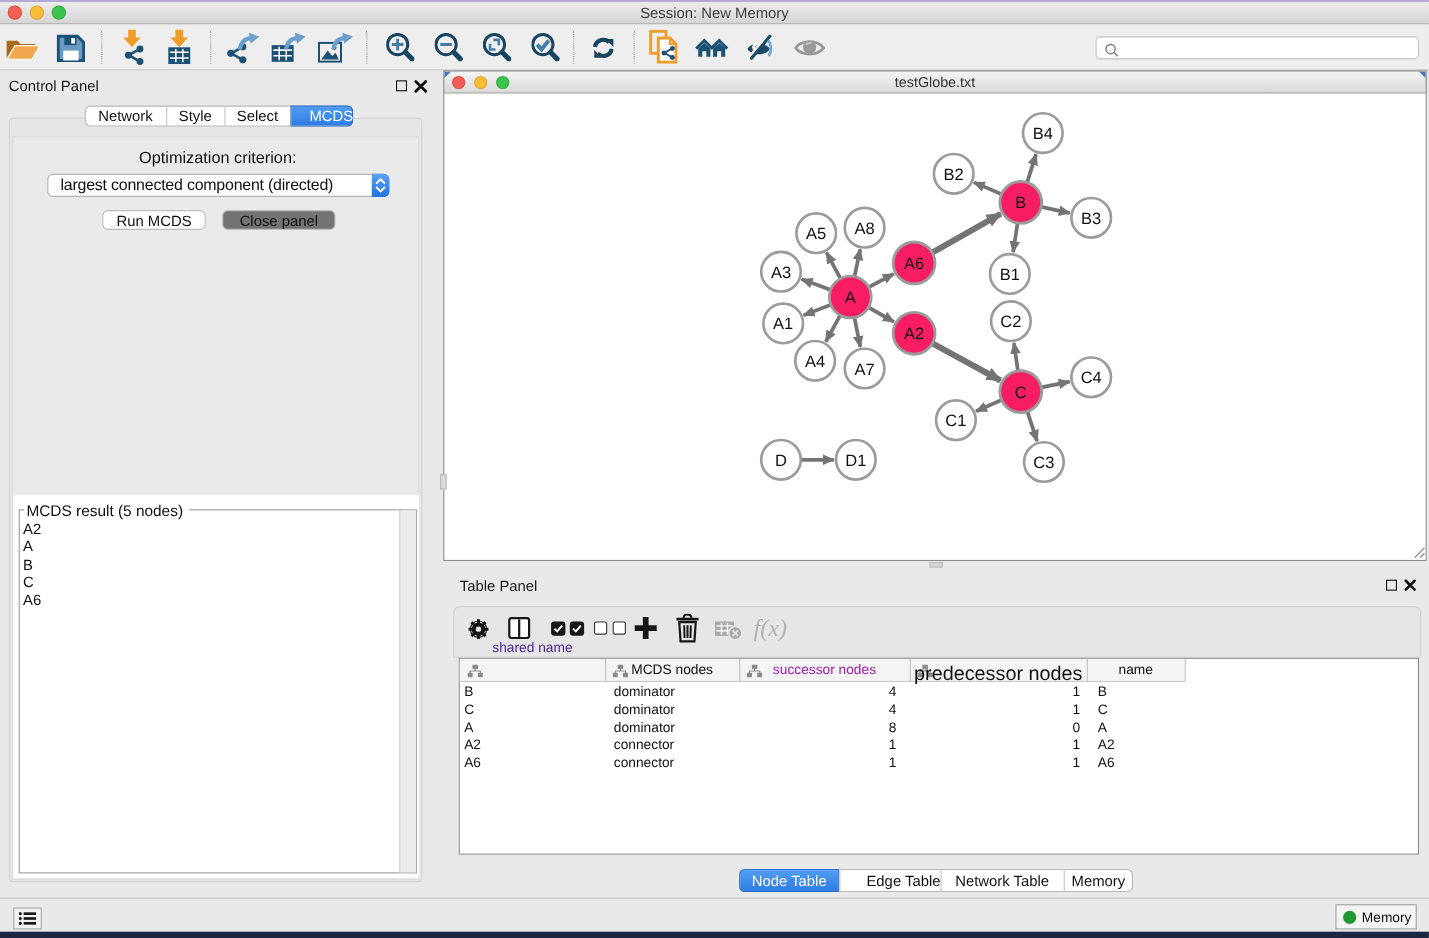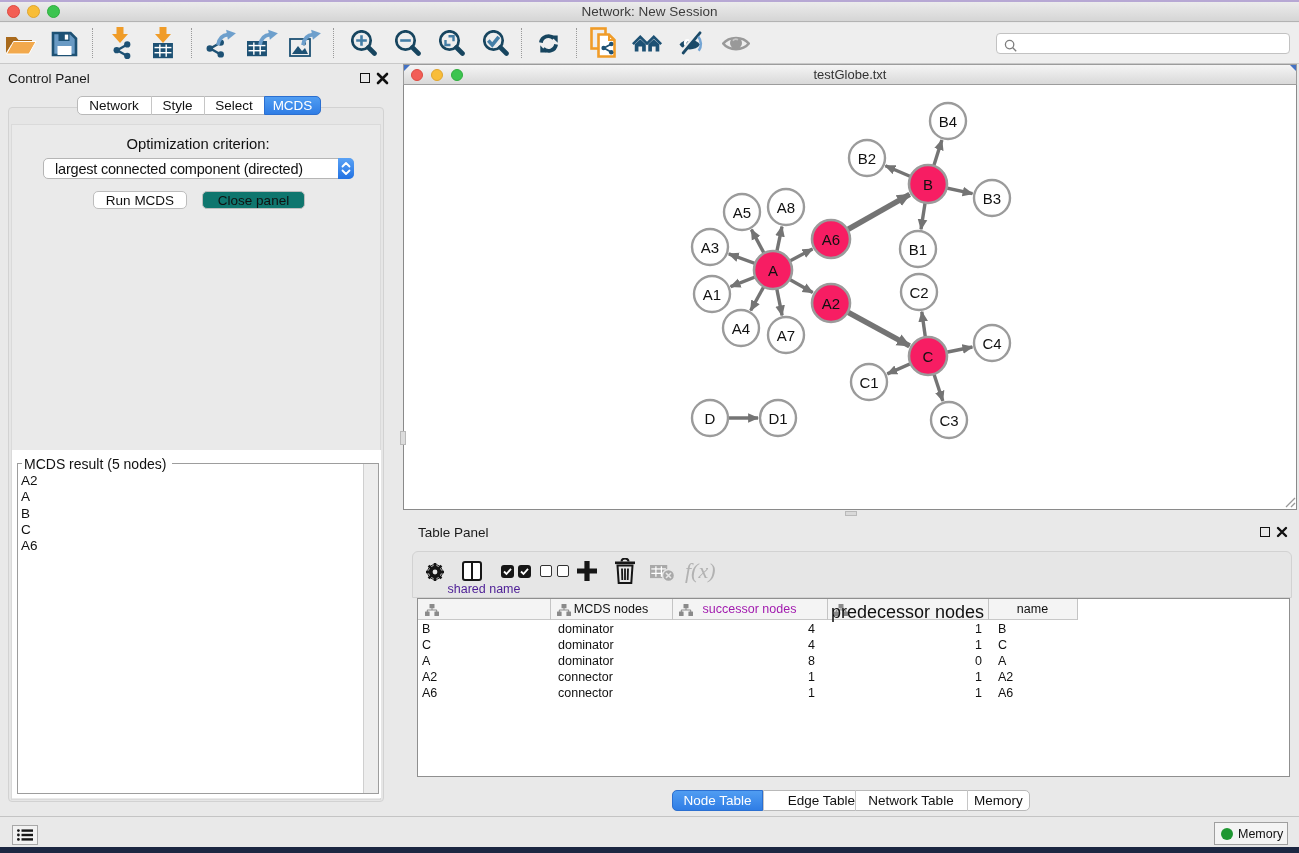--- a/index.html
+++ b/index.html
@@ -2,21 +2,21 @@
 <html><head><meta charset="utf-8">
 <style>
 *{margin:0;padding:0;box-sizing:border-box}
 html,body{width:1299px;height:853px;overflow:hidden;font-family:"Liberation Sans",sans-serif;background:#e9e9e9}
 .abs{position:absolute}
 .hdrtxt{font-size:13.5px;color:#1a1a1a}
 </style></head>
 <body>
 <div class="abs" style="left:0;top:0;width:1299px;height:2px;background:#b7a8d4"></div>
 <div class="abs" style="left:0;top:2px;width:1299px;height:20px;background:linear-gradient(#ececec,#d5d5d5);border-bottom:1px solid #b3b3b3"></div>
-<div class="abs" style="left:0;top:2px;width:1299px;height:20px;text-align:center;line-height:20px;font-size:13.5px;color:#3c3c3c">Network: New Session</div>
+<div class="abs" style="left:0;top:2px;width:1299px;height:20px;text-align:center;line-height:20px;font-size:13.5px;color:#3c3c3c">Session: New Memory</div>
 <div class="abs" style="left:7px;top:5px;width:13px;height:13px;border-radius:50%;background:#f35f54;border:0.5px solid #dd4a41"></div>
 <div class="abs" style="left:27px;top:5px;width:13px;height:13px;border-radius:50%;background:#f8bd37;border:0.5px solid #e0a52e"></div>
 <div class="abs" style="left:47px;top:5px;width:13px;height:13px;border-radius:50%;background:#3dc450;border:0.5px solid #2fae3e"></div>
 <div class="abs" style="left:0;top:23px;width:1299px;height:41px;background:#eeeeee;border-bottom:1px solid #c9c9c9"></div>
 <svg class="abs" style="left:5px;top:32px" width="33" height="23" viewBox="0 0 33 23">
     <path d="M1,21 V5 h10 l2.5,3 H27 v5 H6 z" fill="#a96a1c"></path>
     <path d="M1.5,22 h22.5 l7,-12.5 H8.5 z" fill="#f2a94d" stroke="#fff" stroke-width="1"></path>
   </svg>
 <svg class="abs" style="left:51px;top:31px" width="27" height="26" viewBox="0 0 27 26">
     <path d="M2,2 h17.5 l5.5,5.5 V24 H2 z" fill="#699ac4" stroke="#1d5174" stroke-width="2.6"></path>
@@ -168,30 +168,30 @@
   </svg>
 <div class="abs" style="left:8px;top:107px;width:376px;height:695px;background:#e6e6e6;border:1px solid #d2d2d2;border-radius:4px"></div>
 <div class="abs" style="left:11px;top:124px;width:370px;height:676px;background:#eaeaea;border:1px solid #dadada"></div>
 <div class="abs" style="left:77px;top:96px;width:244px;height:19px;background:#fff;border:1px solid #b9b9b9;border-radius:5px"></div>
 <div class="abs" style="left:151px;top:96px;width:0;height:19px;border-left:1px solid #c6c6c6"></div>
 <div class="abs" style="left:204px;top:96px;width:0;height:19px;border-left:1px solid #c6c6c6"></div>
 <div class="abs" style="left:264px;top:96px;width:57px;height:19px;background:linear-gradient(#509df2,#2f7de5);border:1px solid #2b6fd0;border-radius:0 5px 5px 0"></div>
 <div class="abs" style="left:77px;top:96px;width:74px;height:19px;text-align:center;line-height:19px;font-size:13.5px;color:#111">Network</div>
 <div class="abs" style="left:151px;top:96px;width:53px;height:19px;text-align:center;line-height:19px;font-size:13.5px;color:#111">Style</div>
 <div class="abs" style="left:204px;top:96px;width:60px;height:19px;text-align:center;line-height:19px;font-size:13.5px;color:#111">Select</div>
-<div class="abs" style="left:264px;top:96px;width:57px;height:19px;text-align:center;line-height:19px;font-size:13.5px;color:#fff">MCDS</div>
+<div class="abs" style="left:264px;top:96px;width:57px;height:19px;text-align:right;line-height:19px;font-size:13.5px;color:#fff">MCDS</div>
 <div class="abs" style="left:0px;top:136px;width:396px;text-align:center;font-size:14.8px;color:#111">Optimization criterion:</div>
 <div class="abs" style="left:43px;top:158px;width:311px;height:21px;background:#fff;border:1px solid #b5b5b5;border-radius:5px"></div>
 <div class="abs" style="left:338px;top:158px;width:16px;height:21px;background:linear-gradient(#5aa2f5,#2272e3);border-radius:0 5px 5px 0"></div>
 <svg class="abs" style="left:340px;top:161px" width="12" height="15" viewBox="0 0 12 15">
     <path d="M2.5,5.5 L6,2 L9.5,5.5 M2.5,9.5 L6,13 L9.5,9.5" fill="none" stroke="#fff" stroke-width="1.8" stroke-linecap="round" stroke-linejoin="round"></path>
   </svg>
 <div class="abs" style="left:55px;top:160.5px;width:295px;font-size:14.5px;letter-spacing:-0.2px;color:#111">largest connected component (directed)</div>
 <div class="abs" style="left:93px;top:191px;width:94px;height:18px;background:#fff;border:1px solid #bdbdbd;border-radius:5px;text-align:center;line-height:17px;font-size:13.5px;color:#111">Run MCDS</div>
-<div class="abs" style="left:202px;top:191px;width:103px;height:18px;background:#0f766e;border:1px solid #bdbdbd;border-radius:5px;text-align:center;line-height:17px;font-size:13.5px;color:#111">Close panel</div>
+<div class="abs" style="left:202px;top:191px;width:103px;height:18px;background:#737373;border:1px solid #bdbdbd;border-radius:5px;text-align:center;line-height:17px;font-size:13.5px;color:#111">Close panel</div>
 <div class="abs" style="left:12px;top:450px;width:369px;height:348px;background:#fff"></div>
 <div class="abs" style="left:17px;top:463px;width:362px;height:331px;border:1px solid #9d9d9d"></div>
 <div class="abs" style="left:22px;top:456px;width:150px;height:15px;background:#fff;font-size:14px;color:#111;padding-left:2px">MCDS result (5 nodes)</div>
 <div class="abs" style="left:363px;top:464px;width:15px;height:329px;background:#ededed;border-left:1px solid #cfcfcf"></div>
 <div class="abs" style="left:21px;top:473px;font-size:13.5px;color:#111">A2</div>
 <div class="abs" style="left:21px;top:489px;font-size:13.5px;color:#111">A</div>
 <div class="abs" style="left:21px;top:506px;font-size:13.5px;color:#111">B</div>
 <div class="abs" style="left:21px;top:522px;font-size:13.5px;color:#111">C</div>
 <div class="abs" style="left:21px;top:538px;font-size:13.5px;color:#111">A6</div>
 <div class="abs" style="left:403px;top:64px;width:894px;height:446px;background:#fff;border:1px solid #8a8a8a"></div>

